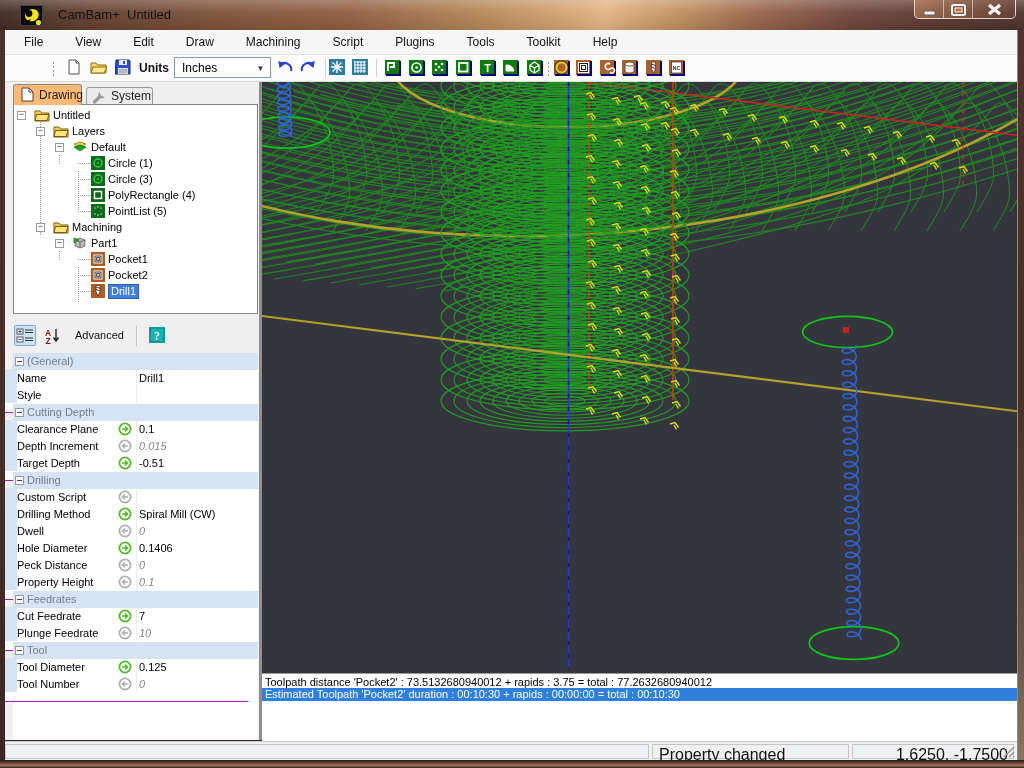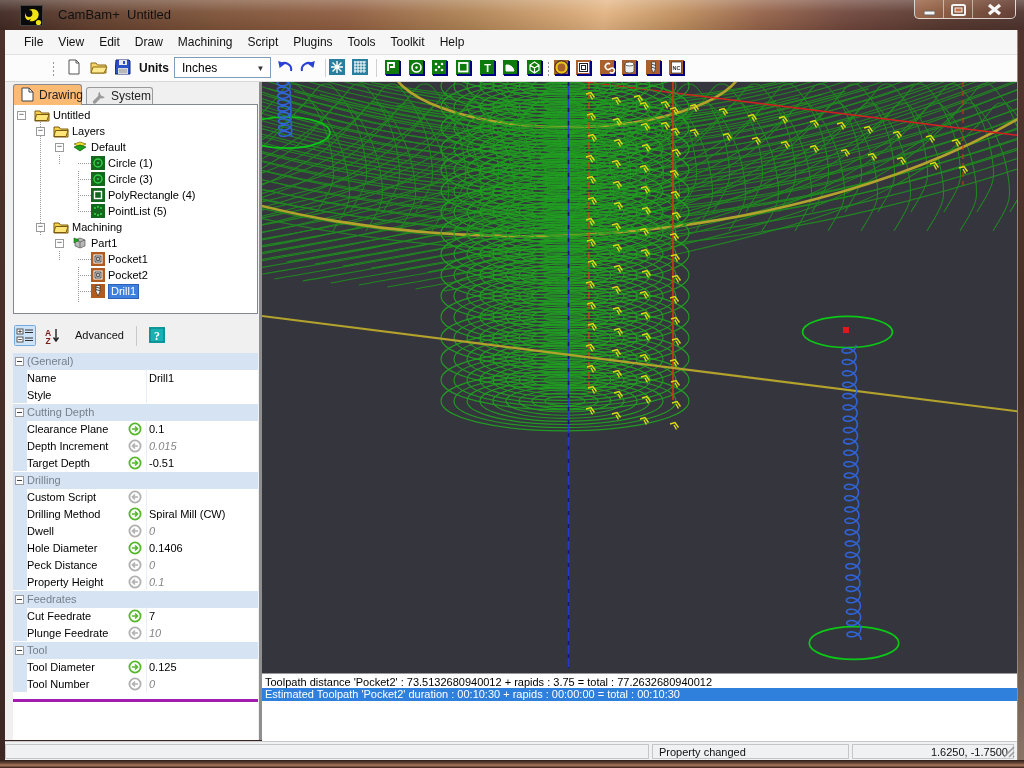--- a/index.html
+++ b/index.html
@@ -10,21 +10,21 @@
 #ttl { position:absolute; left:58px; top:7px; font-size:13px; color:#111; }
 #tico { position:absolute; left:20px; top:5px; width:23px; height:21px; background:#0a0a0a;
   border:1px solid #444; }
 #wbtns { position:absolute; left:914px; top:0; width:102px; height:19px;
   border:1px solid rgba(255,255,255,0.75); border-top:none; border-radius:0 0 5px 5px;
   background:linear-gradient(90deg,rgba(222,150,95,0.45),rgba(120,70,55,0.45)); display:flex; }
 #wbtns div { flex:1; position:relative; border-right:1px solid rgba(255,255,255,0.5); }
 #wbtns div:last-child { border-right:none; flex:1.6; }
 #menubar { position:absolute; left:5px; top:30px; width:1012px; height:25px;
   background:#f6f6f6; border-bottom:1px solid #e2e2e2; }
-.mi { display:inline-block; font-size:12px; color:#111; padding:5px 0 0 0; margin-left:15px; }
+.mi { display:inline-block; font-size:12px; color:#111; padding:5px 0 0 0; margin-left:32px; }
 .mi:first-child { margin-left:19px; }
 #toolbar { position:absolute; left:5px; top:55px; width:1012px; height:27px; background:#fcfcfc;
   border-bottom:1px solid #d8d8d8; }
 .tbi { position:absolute; top:4px;margin-left:44px; }
 #leftpanel { position:absolute; left:5px; top:82px; width:254px; height:658px; background:#f0f0f0; }
 #tabbar { position:absolute; left:0; top:0; width:254px; height:23px; }
 .tab { position:absolute; font-size:12px; color:#222; }
 #tab1 { left:8px; top:2px; width:69px; height:21px; background:#fdba74; border:1px solid #8a8a8a;
   border-bottom:none; border-radius:3px 3px 0 0; z-index:2; }
 #tab2 { left:81px; top:5px; width:67px; height:18px; background:#ececec; border:1px solid #9a9a9a;
@@ -41,39 +41,39 @@
   background-size:1px 2px; }
 .hdot { position:absolute; height:1px; background-image:linear-gradient(90deg,#9a9a9a 1px,transparent 1px);
   background-size:2px 1px; }
 #proptb { position:absolute; left:8px; top:240px; width:245px; height:31px; background:#f0f0f0; }
 #propgrid { position:absolute; left:8px; top:271px; width:245px; height:387px; background:#fff; }
 .pcat { position:absolute; left:13px; width:245px; height:17px; background:#d6e3f3; }
 .pminus { position:absolute; left:2px; top:4px; width:9px; height:9px; background:#fff;
   border:1px solid #999; }
 .pminus i { position:absolute; left:1px; top:3px; width:5px; height:1px; background:#444; }
 .pcattxt { position:absolute; left:14px; top:2px; font-size:11px; color:#76808c; }
-.prow { position:absolute; left:13px; width:245px; height:26px; background:#fff;
-  border-bottom:3px solid #a21caf; }
+.prow { position:absolute; left:3px; width:245px; height:26px; background:#fff;
+  border-bottom:1px solid #a21caf; }
 .prow b.ind { position:absolute; left:0; top:-1px; width:14px; height:17px; background:#d6e3f3; }
 .prow b.dv { position:absolute; left:133px; top:-1px; width:1px; height:17px; background:#e8eef6; }
 .plab { position:absolute; left:14px; top:2px; width:112px; font-size:11px; color:#000;
   white-space:nowrap; overflow:hidden; }
 .pic { position:absolute; left:115px; top:1px; width:14px; height:14px; }
 .pv { position:absolute; left:136px; top:2px; font-size:11px; color:#000; white-space:nowrap;}
 .pvi { position:absolute; left:136px; top:2px; font-size:11px; color:#858585; font-style:italic; }
 #splitter { position:absolute; left:259px; top:82px; width:3px; height:658px; background:#8f8f8f; }
 #viewport { position:absolute; left:262px; top:82px; width:755px; height:591px; background:#35353e;
   overflow:hidden; }
 #infobox { position:absolute; left:262px; top:673px; width:755px; height:84px; background:#fff;
   border-top:1px solid #999; font-size:11px; }
 #il1 { position:absolute; left:3px; top:2px; color:#000; white-space:nowrap; }
 #il2 { position:absolute; left:0; top:14px; width:755px; height:13px; background:#2f7fdc; color:#fff;
   padding-left:3px; white-space:nowrap; }
 #statusbar { position:absolute; left:5px; top:741px; width:1012px; height:19px; background:#f0f1f3;
-  border-top:1px solid #c8c8c8; font-size:11px; color:#111; }
+  border-top:1px solid #c8c8c8; font-size:16px; color:#111; }
 .ssec { position:absolute; top:2px; height:15px; border:1px solid #c6c6c6; background:#f0f1f3; }
 #frame-l { position:absolute; left:0; top:30px; width:5px; height:730px;
   background:linear-gradient(180deg,#4d322b,#452d27 60%,#3c2723); }
 #frame-r { position:absolute; left:1017px; top:30px; width:7px; height:730px; border-left:1px solid #9a8878; box-sizing:border-box;
   background:linear-gradient(180deg,#50332c,#463029 50%,#6b564d 85%,#8a7468); }
 #frame-b { position:absolute; left:0; top:760px; width:1024px; height:8px;
   background:linear-gradient(180deg,#2a1a16,#6a463a 40%,#a8765c 65%,#5c3a30 90%,#241510); }
 </style></head><body>
 <div id="titlebar">
     <div class="shine"></div>

